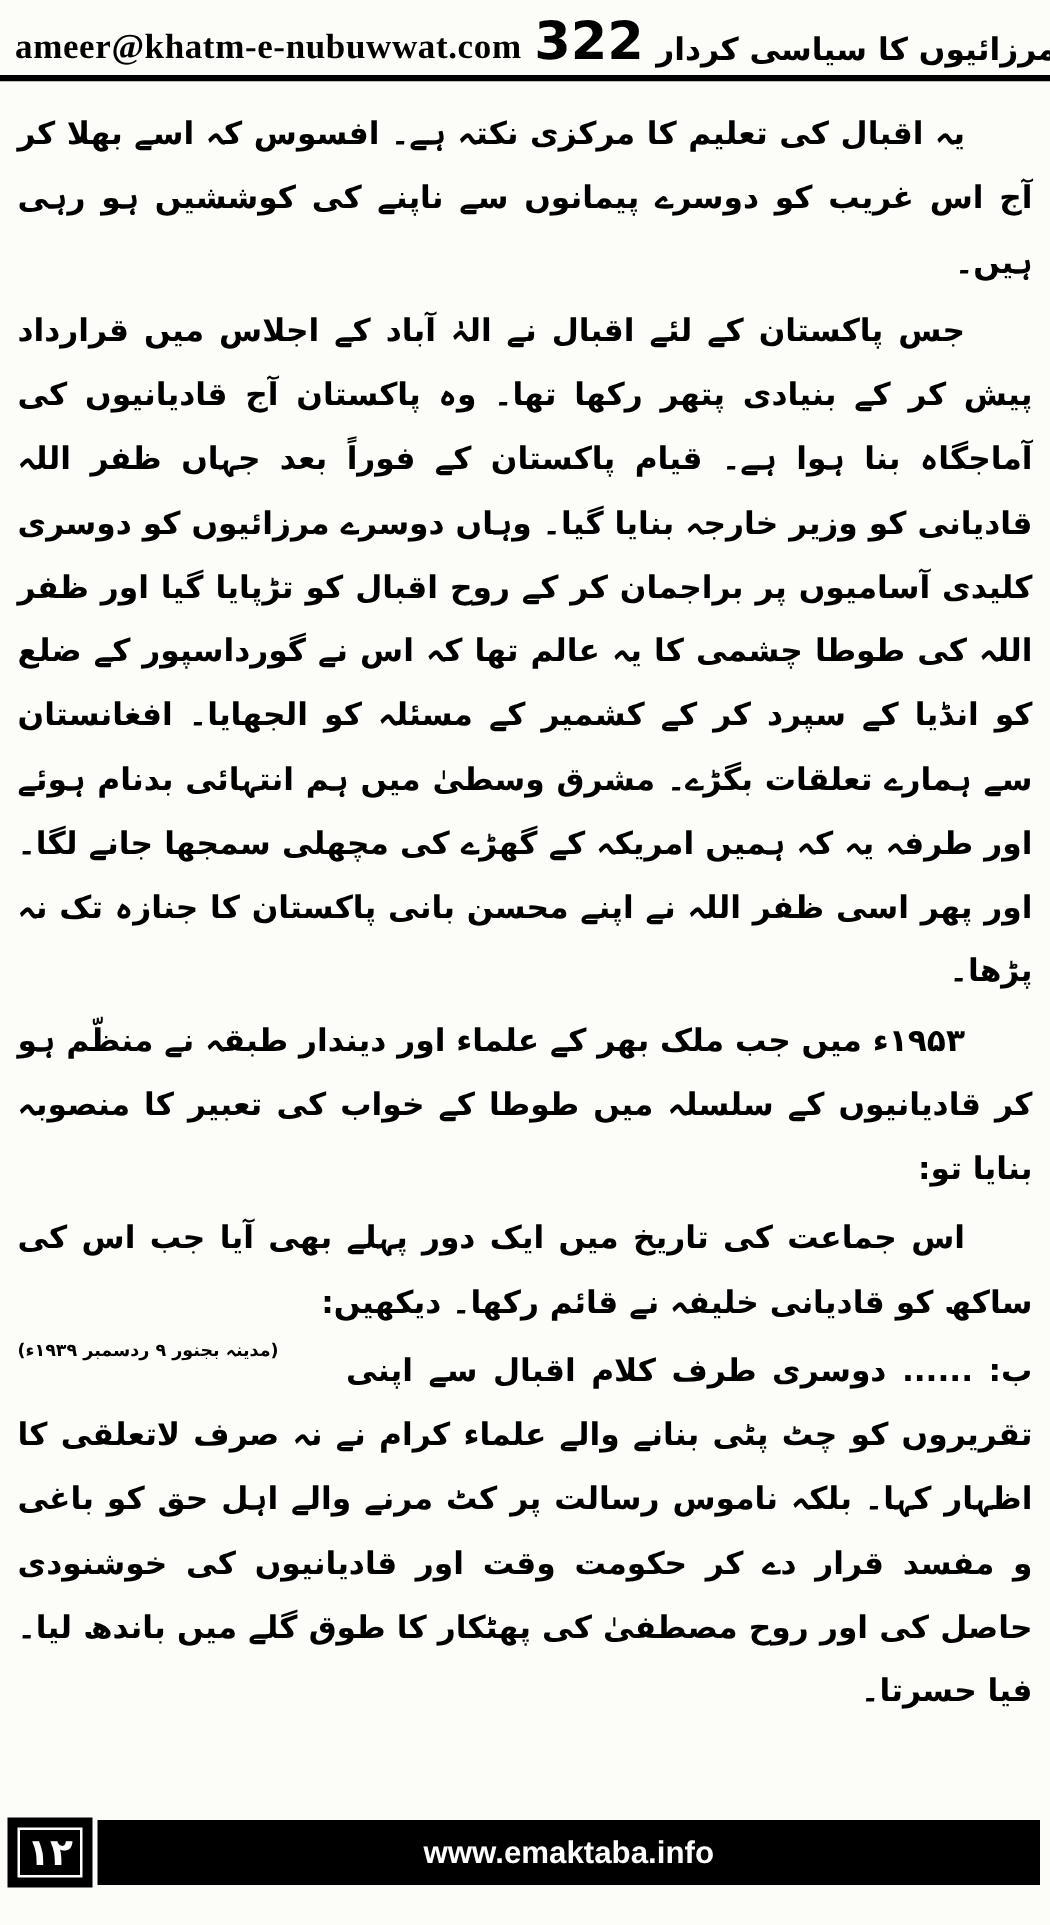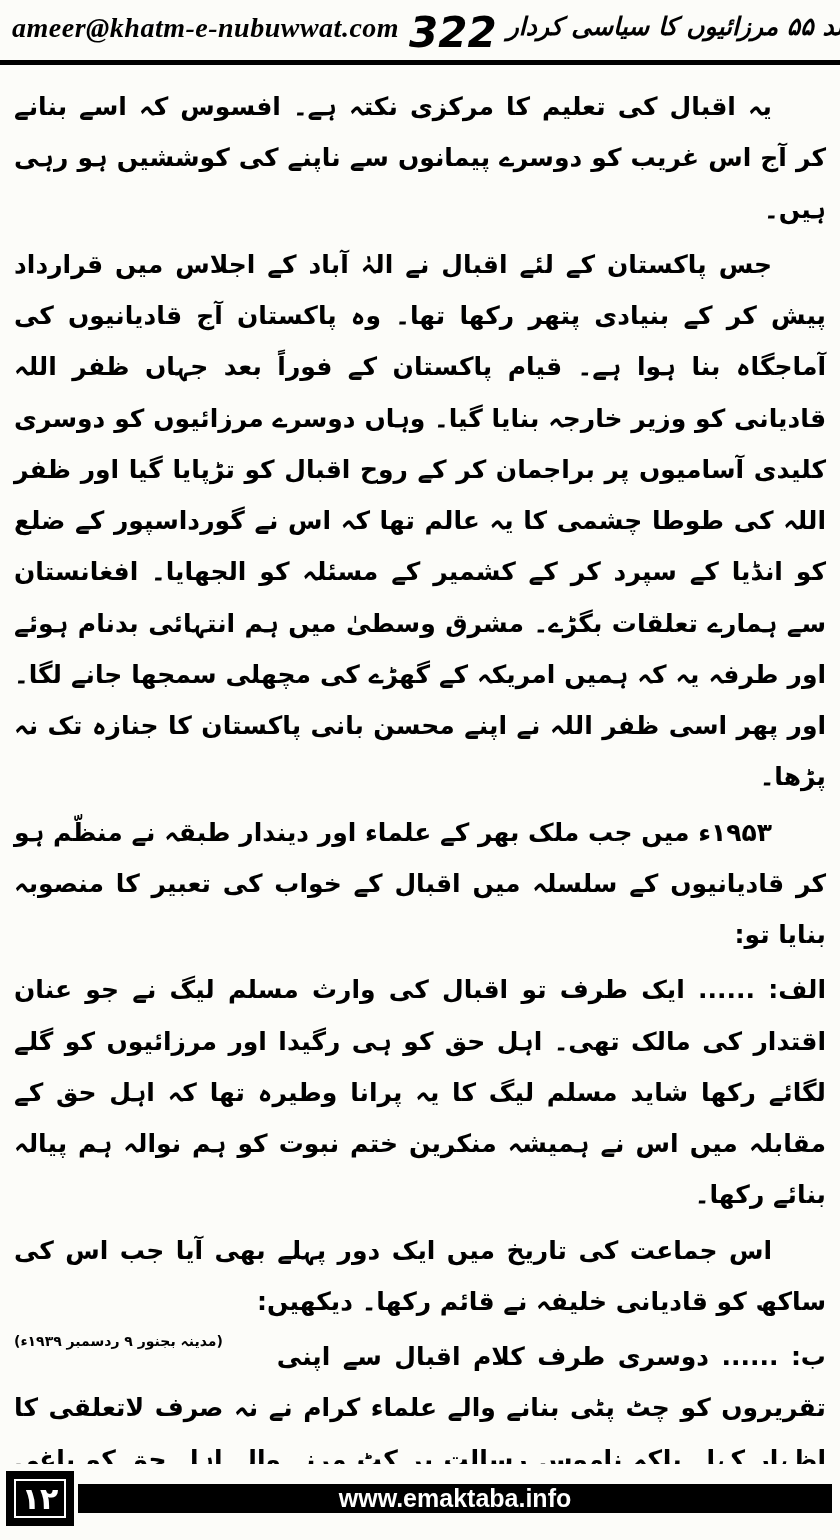--- a/index.html
+++ b/index.html
@@ -3,22 +3,22 @@
 <meta charset="utf-8">
 <style>
   html,body{margin:0;padding:0;background:#e8e8e6;}
   .page{
     width:840px;height:1540px;margin:0 auto;background:#fcfcf9;color:#000;
     box-sizing:border-box;display:flex;flex-direction:column;overflow:hidden;
     font-family:"DejaVu Sans",sans-serif;
   }
   
   .header{
-    display:flex;align-items:flex-start;justify-content:space-between;
-    padding:12px 12px 4px;direction:ltr;font-style:italic;
+    display:flex;align-items:flex-end;justify-content:space-between;
+    padding:12px 12px 4px;direction:ltr;
   }
   .header-email{
     font-family:"Liberation Serif",serif;font-weight:bold;font-size:28px;
     letter-spacing:.5px;white-space:nowrap;
   }
   .header-page{
     font-weight:bold;font-size:42px;line-height:1;padding:0 10px;white-space:nowrap;
   }
   .header-title{
     direction:rtl;font-weight:bold;font-size:25px;white-space:nowrap;
@@ -27,21 +27,21 @@
   
   .content{
     flex:1;direction:rtl;text-align:justify;font-weight:bold;
     font-size:25px;line-height:2.05;padding:16px 14px 0;overflow:hidden;
   }
   .para{margin:0 0 4px;}
   .indent{text-indent:54px;}
   .cite{float:left;font-size:14px;white-space:nowrap;}
   
   .footer-wrap{
-    display:flex;gap:6px;margin:8px 8px 16px;height:52px;direction:ltr;align-items:center;
+    display:flex;gap:6px;margin:8px 8px 32px;height:52px;direction:ltr;
   }
   .footer-page{
     background:#000;color:#fff;width:64px;box-sizing:border-box;
     border:3px solid #000;outline:2px solid #000;
     display:flex;align-items:center;justify-content:center;
     font-size:30px;font-weight:bold;
   }
   .footer-page-inner{
     border:2px solid #fff;align-self:stretch;flex:1;margin:3px;
     display:flex;align-items:center;justify-content:center;
@@ -59,24 +59,23 @@
 
   <header class="header">
     <span class="header-email">ameer@khatm-e-nubuwwat.com</span>
     <span class="header-page">322</span>
     <span class="header-title">احتساب جلد ۵۵ مرزائیوں کا سیاسی کردار</span>
   </header>
 
   <div class="head-rule"></div>
 
   <main class="content">
-    <p class="para indent">یہ اقبال کی تعلیم کا مرکزی نکتہ ہے۔ افسوس کہ اسے بنانے کر آج اس غریب کو دوسرے پیمانوں سے ناپنے کی کوششیں ہو رہی ہیں۔</p>
+    <p class="para indent">یہ اقبال کی تعلیم کا مرکزی نکتہ ہے۔ افسوس کہ اسے بھلا کر آج اس غریب کو دوسرے پیمانوں سے ناپنے کی کوششیں ہو رہی ہیں۔</p>
     <p class="para indent">جس پاکستان کے لئے اقبال نے الہٰ آباد کے اجلاس میں قرارداد پیش کر کے بنیادی پتھر رکھا تھا۔ وہ پاکستان آج قادیانیوں کی آماجگاہ بنا ہوا ہے۔ قیام پاکستان کے فوراً بعد جہاں ظفر اللہ قادیانی کو وزیر خارجہ بنایا گیا۔ وہاں دوسرے مرزائیوں کو دوسری کلیدی آسامیوں پر براجمان کر کے روح اقبال کو تڑپایا گیا اور ظفر اللہ کی طوطا چشمی کا یہ عالم تھا کہ اس نے گورداسپور کے ضلع کو انڈیا کے سپرد کر کے کشمیر کے مسئلہ کو الجھایا۔ افغانستان سے ہمارے تعلقات بگڑے۔ مشرق وسطیٰ میں ہم انتہائی بدنام ہوئے اور طرفہ یہ کہ ہمیں امریکہ کے گھڑے کی مچھلی سمجھا جانے لگا۔ اور پھر اسی ظفر اللہ نے اپنے محسن بانی پاکستان کا جنازہ تک نہ پڑھا۔</p>
-    <p class="para indent">۱۹۵۳ء میں جب ملک بھر کے علماء اور دیندار طبقہ نے منظّم ہو کر قادیانیوں کے سلسلہ میں اقبال کے خواب کی تعبیر کا منصوبہ بنایا تو:</p>
-    <p class="para">الف: ...... ایک طرف تو اقبال کی وارث مسلم لیگ نے جو عنان اقتدار کی مالک تھی۔ اہل حق کو ہی رگیدا اور مرزائیوں کو گلے لگائے رکھا شاید مسلم لیگ کا یہ پرانا وطیرہ تھا کہ اہل حق کے مقابلہ میں اس نے ہمیشہ منکرین ختم نبوت کو ہم نوالہ ہم پیالہ بنائے رکھا۔</p>
+    <p class="para indent">۱۹۵۳ء میں جب ملک بھر کے علماء اور دیندار طبقہ نے منظّم ہو کر قادیانیوں کے سلسلہ میں طوطا کے خواب کی تعبیر کا منصوبہ بنایا تو:</p>
     <p class="para indent">
       <span>اس جماعت کی تاریخ میں ایک دور پہلے بھی آیا جب اس کی ساکھ کو قادیانی خلیفہ نے قائم رکھا۔ دیکھیں:</span>
       <span class="cite">(مدینہ بجنور ۹ ردسمبر ۱۹۳۹ء)</span>
     </p>
     <p class="para">ب: ...... دوسری طرف کلام اقبال سے اپنی تقریروں کو چٹ پٹی بنانے والے علماء کرام نے نہ صرف لاتعلقی کا اظہار کہا۔ بلکہ ناموس رسالت پر کٹ مرنے والے اہل حق کو باغی و مفسد قرار دے کر حکومت وقت اور قادیانیوں کی خوشنودی حاصل کی اور روح مصطفیٰ کی پھٹکار کا طوق گلے میں باندھ لیا۔ فیا حسرتا۔</p>
 
   </main>
 
   <footer class="footer-wrap">
     <div class="footer-page">

